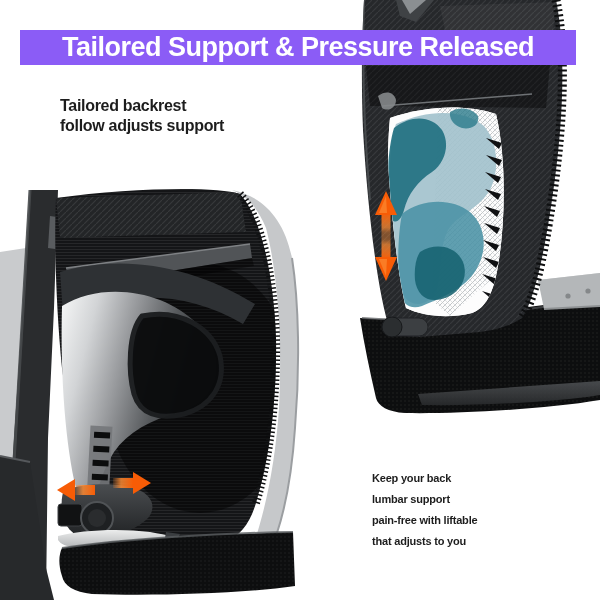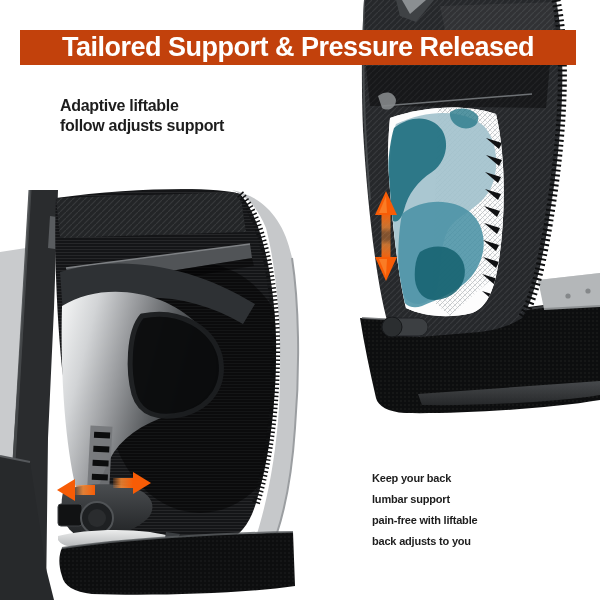--- a/index.html
+++ b/index.html
@@ -5,21 +5,21 @@
   html,body{margin:0;padding:0;background:#ffffff;}
   .stage{
     position:relative;width:600px;height:600px;background:#ffffff;
     overflow:hidden;font-family:"Liberation Sans",sans-serif;
   }
   .fig{position:absolute;display:block;}
   #fig-right{left:300px;top:0;}
   #fig-left{left:0;top:188px;}
   .banner{
     position:absolute;left:20px;top:30px;width:556px;height:35px;
-    background:#c2410c;display:flex;align-items:center;justify-content:center;
+    background:#8b5cf6;display:flex;align-items:center;justify-content:center;
     z-index:5;
   }
   .banner span{
     color:#ffffff;font-size:27px;font-weight:700;letter-spacing:-0.5px;
     white-space:nowrap;line-height:1;
   }
   .callout{
     position:absolute;z-index:4;color:#1d1d1d;font-weight:700;
   }
   #callout-adaptive{left:60px;top:96px;font-size:16px;line-height:20px;letter-spacing:-0.3px;}
@@ -252,24 +252,24 @@
       <rect x="113" y="290" width="20" height="10" fill="url(#lgArrowR)"></rect>
       <polygon points="151,295 133,284 133,306" fill="#f75c06"></polygon>
     </g>
   </svg>
 
   <div class="banner">
     <span>Tailored Support &amp; Pressure Released</span>
   </div>
 
   <div id="callout-adaptive" class="callout">
-    <div>Adaptive liftable</div>
+    <div>Tailored backrest</div>
     <div>follow adjusts support</div>
   </div>
 
   <div id="callout-lumbar" class="callout">
     <div>Keep your back</div>
     <div>lumbar support</div>
     <div>pain-free with liftable</div>
-    <div>back adjusts to you</div>
+    <div>that adjusts to you</div>
   </div>
 
 </div>
 
 </body></html>

